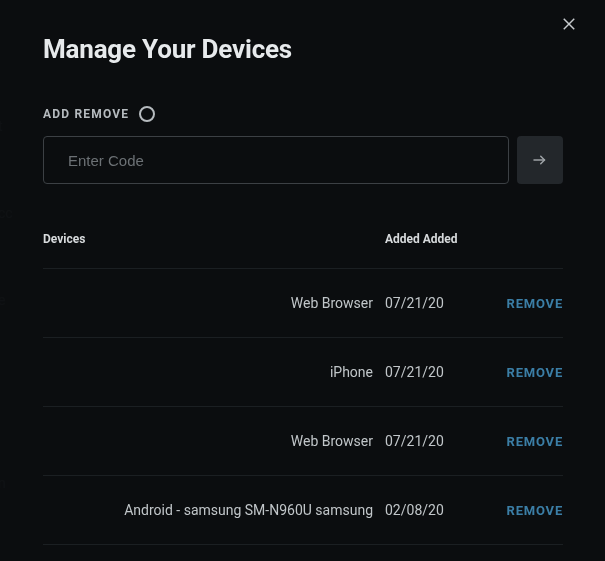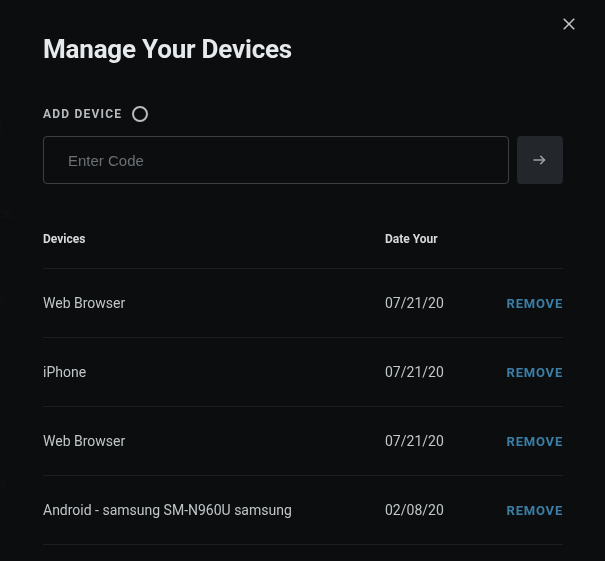--- a/index.html
+++ b/index.html
@@ -144,21 +144,21 @@
     border-bottom: 1px solid #1b1f22;
   }
   .td {
     font-size: 14px;
     color: #c1c6c9;
     font-weight: 400;
     overflow: hidden;
     white-space: nowrap;
     text-overflow: ellipsis;
   }
-  .td.col-device { padding-right: 4px; }
+  .td.col-device { padding-right: 12px; text-align: right; }
   .remove {
     font-size: 13px;
     font-weight: 700;
     letter-spacing: 0.8px;
     color: #3b7ea6;
     cursor: pointer;
   }
 </style>
 </head>
 <body>
@@ -179,38 +179,38 @@
       <line x1="5" y1="5" x2="19" y2="19"></line>
       <line x1="19" y1="5" x2="5" y2="19"></line>
     </svg>
   </div>
 
   <div class="modal">
 
     <h1 class="title">Manage Your Devices</h1>
 
     <div class="add-row">
-      <span class="add-label">ADD DEVICE</span>
+      <span class="add-label">ADD REMOVE</span>
       <span class="radio"></span>
     </div>
 
     <div class="code-row">
       <input class="code-input" type="text" placeholder="Enter Code" style="">
       <button class="submit-btn">
         <svg viewBox="0 0 24 24" fill="none" stroke-width="2" stroke-linecap="round" stroke-linejoin="round">
           <line x1="4" y1="12" x2="18" y2="12"></line>
           <polyline points="13 7 18 12 13 17"></polyline>
         </svg>
       </button>
     </div>
 
     <div class="table">
       <div class="thead">
         <div class="th col-device">Devices</div>
-        <div class="th col-date">Date Your</div>
+        <div class="th col-date">Added Added</div>
         <div class="th col-action"></div>
       </div>
 
       <div class="trow">
         <div class="td col-device">Web Browser</div>
         <div class="td col-date">07/21/20</div>
         <div class="td col-action"><span class="remove">REMOVE</span></div>
       </div>
 
       <div class="trow">

